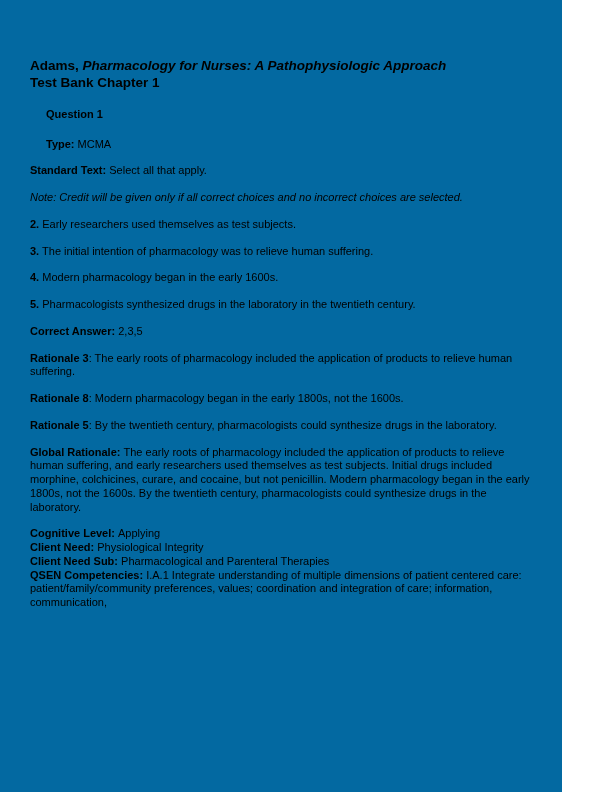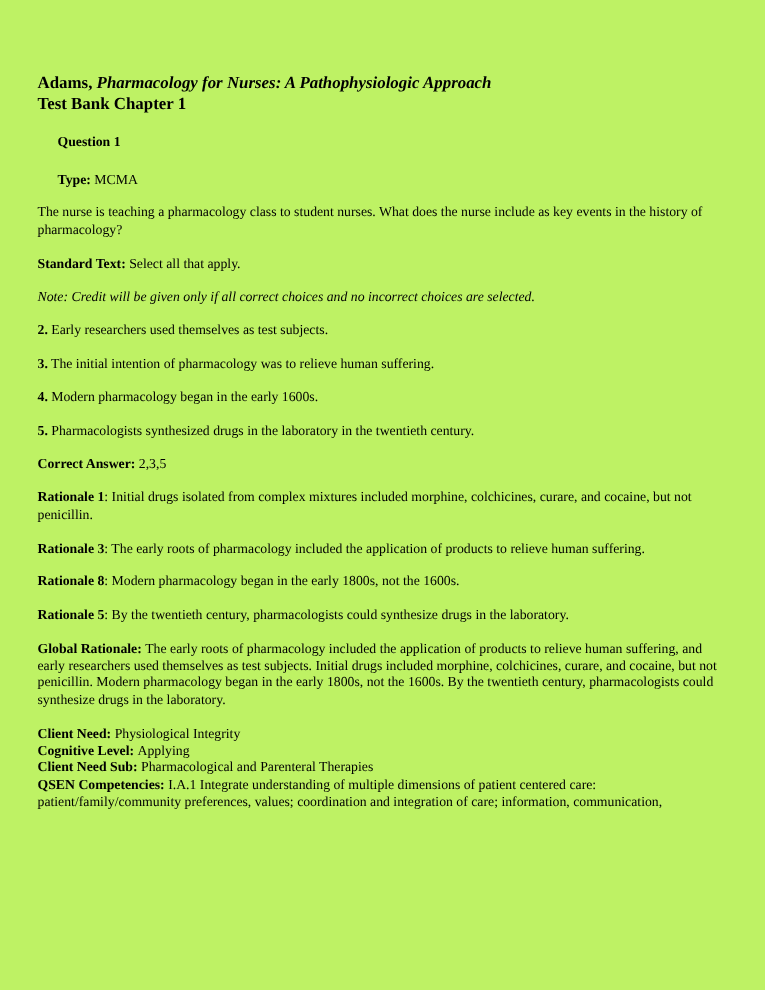--- a/index.html
+++ b/index.html
@@ -1,26 +1,26 @@
 <!DOCTYPE html>
 <html><head>
 <meta charset="utf-8">
 <style>
   html, body {
     margin: 0;
     padding: 0;
     background: #ffffff;
   }
   .page {
-    width: 612px;
+    width: 562px;
     height: 792px;
-    background: #bef264;
+    background: #0369a1;
     box-sizing: border-box;
     padding: 58px 32px 40px 30px;
-    font-family: Liberation Serif, serif;
+    font-family: Liberation Sans, sans-serif;
     font-size: 11px;
     line-height: 1.25;
     color: #000000;
     overflow: hidden;
   }
   .title-line {
     font-size: 13.5px;
     font-weight: bold;
     margin: 0;
   }
@@ -43,48 +43,46 @@
 <div class="page">
 
   <p class="title-line"><span>Adams, </span><span class="title-italic">Pharmacology for Nurses: A Pathophysiologic Approach</span></p>
 
   <p class="title-line">Test Bank Chapter 1</p>
 
   <p class="hdr-line">Question 1</p>
 
   <p class="hdr-line" style="margin-bottom:13px;"><span class="b">Type: </span><span style="font-weight:normal;">MCMA</span></p>
 
-  <p class="para">The nurse is teaching a pharmacology class to student nurses. What does the nurse include as key events in the history of pharmacology?</p>
 
   <p class="para"><span class="b">Standard Text: </span><span>Select all that apply.</span></p>
 
   <p class="para i">Note: Credit will be given only if all correct choices and no incorrect choices are selected.</p>
 
 
   <p class="para"><span class="b">2.</span><span> Early researchers used themselves as test subjects.</span></p>
 
   <p class="para"><span class="b">3.</span><span> The initial intention of pharmacology was to relieve human suffering.</span></p>
 
   <p class="para"><span class="b">4.</span><span> Modern pharmacology began in the early 1600s.</span></p>
 
   <p class="para"><span class="b">5.</span><span> Pharmacologists synthesized drugs in the laboratory in the twentieth century.</span></p>
 
   <p class="para"><span class="b">Correct Answer: </span><span>2,3,5</span></p>
 
-  <p class="para"><span class="b">Rationale 1</span><span>: Initial drugs isolated from complex mixtures included morphine, colchicines, curare, and cocaine, but not penicillin.</span></p>
 
 
   <p class="para"><span class="b">Rationale 3</span><span>: The early roots of pharmacology included the application of products to relieve human suffering.</span></p>
 
   <p class="para"><span class="b">Rationale 8</span><span>: Modern pharmacology began in the early 1800s, not the 1600s.</span></p>
 
   <p class="para"><span class="b">Rationale 5</span><span>: By the twentieth century, pharmacologists could synthesize drugs in the laboratory.</span></p>
 
   <p class="para"><span class="b">Global Rationale: </span><span>The early roots of pharmacology included the application of products to relieve human suffering, and early researchers used themselves as test subjects. Initial drugs included morphine, colchicines, curare, and cocaine, but not penicillin. Modern pharmacology began in the early 1800s, not the 1600s. By the twentieth century, pharmacologists could synthesize drugs in the laboratory.</span></p>
 
   <div class="meta-block">
+    <p class="meta-line"><span class="b">Cognitive Level: </span><span>Applying</span></p>
     <p class="meta-line"><span class="b">Client Need: </span><span>Physiological Integrity</span></p>
-    <p class="meta-line"><span class="b">Cognitive Level: </span><span>Applying</span></p>
     <p class="meta-line"><span class="b">Client Need Sub: </span><span>Pharmacological and Parenteral Therapies</span></p>
     <p class="meta-line"><span class="b">QSEN Competencies: </span><span>I.A.1 Integrate understanding of multiple dimensions of patient centered care: patient/family/community preferences, values; coordination and integration of care; information, communication,</span></p>
   </div>
 
 </div>
 
 </body></html>

